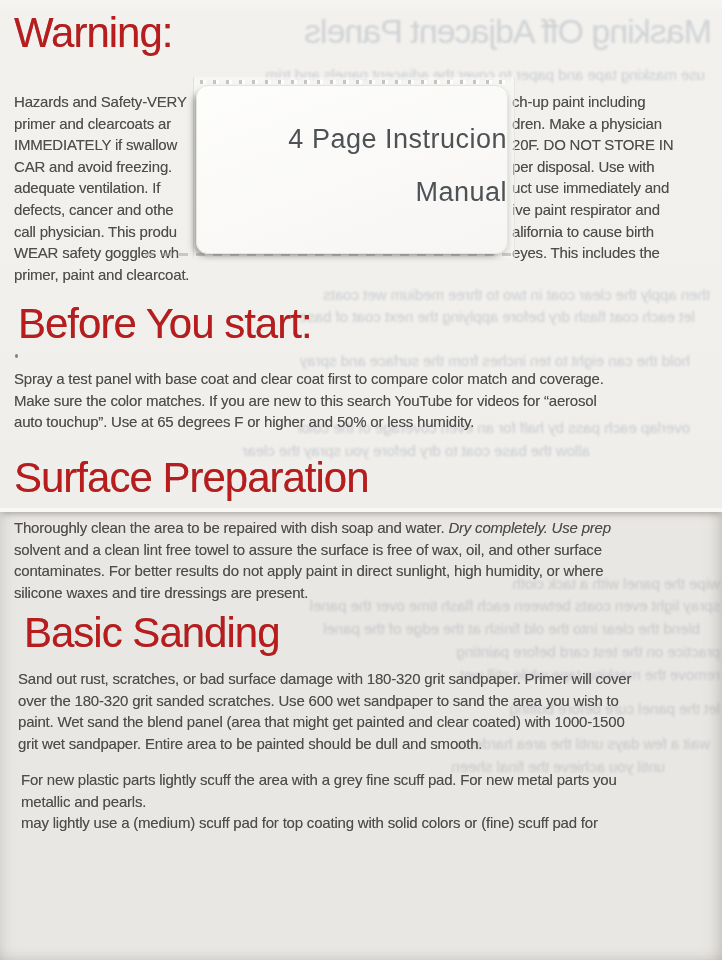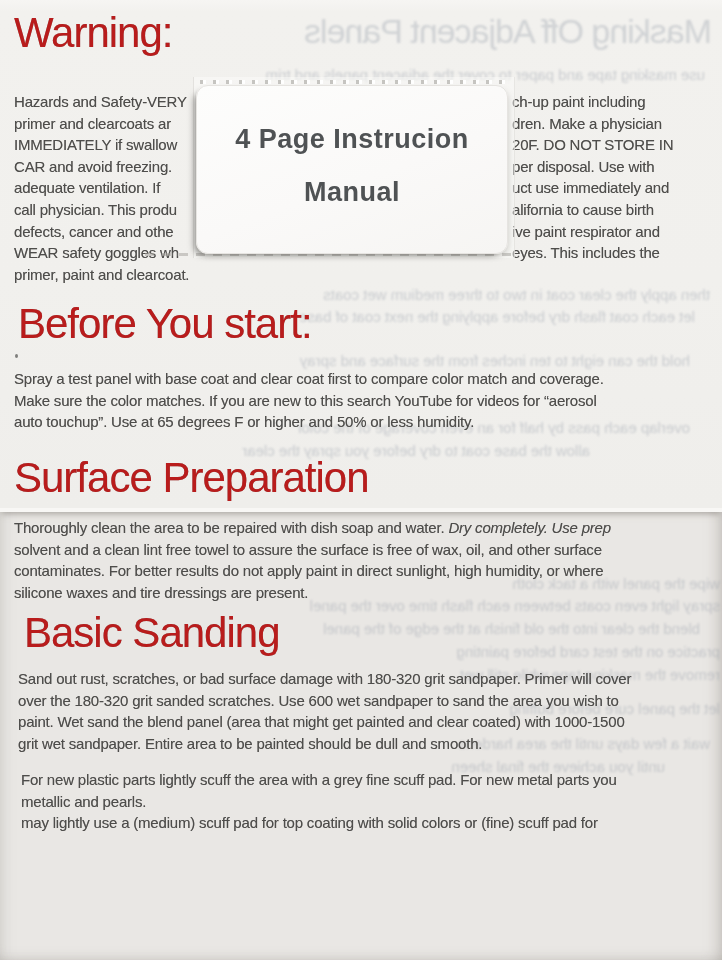--- a/index.html
+++ b/index.html
@@ -64,21 +64,21 @@
     position:absolute;left:145px;top:253px;width:366px;height:3px;z-index:4;
     background:repeating-linear-gradient(90deg,
       rgba(168,166,161,.55) 0 9px, rgba(238,237,234,.1) 9px 17px);
     filter:blur(.4px);
   }
   .sticker{
     position:absolute;left:196px;top:85px;width:310px;height:167px;z-index:5;
     background:linear-gradient(160deg,#fdfdfc 0%,#faf9f8 55%,#f6f5f3 100%);
     border:1px solid #e6e4e1;border-radius:12px;
     box-shadow:-5px 4px 6px -3px rgba(66,64,61,.55), 2px 3px 6px -2px rgba(120,117,112,.35);
-    text-align:center;color:#4f5254;font-weight:bold;
+    text-align:right;color:#4f5254;font-weight:normal;
   }
   .sticker-line1{margin-top:38px;font-size:27px;letter-spacing:.5px;}
   .sticker-line2{margin-top:22px;font-size:27px;letter-spacing:.5px;}
 </style>
 </head>
 <body>
 
 <div class="photo">
 
   <div class="sheet-upper"></div>
@@ -106,22 +106,22 @@
   <div class="content">
 
     <div class="heading" style="left:14px;top:8px">Warning:</div>
 
     <div class="body-para" id="warning-para" style="left:14px;top:91px;right:8px">
         <div class="body-line"><span>Hazards and Safety-VERY</span><span class="warn-right">ch-up paint including</span></div>
         <div class="body-line"><span>primer and clearcoats ar</span><span class="warn-right">dren. Make a physician</span></div>
         <div class="body-line"><span>IMMEDIATELY if swallow</span><span class="warn-right">20F. DO NOT STORE IN</span></div>
         <div class="body-line"><span>CAR and avoid freezing.</span><span class="warn-right">per disposal. Use with</span></div>
         <div class="body-line"><span>adequate ventilation. If</span><span class="warn-right">uct use immediately and</span></div>
+        <div class="body-line"><span>defects, cancer and othe</span><span class="warn-right">ive paint respirator and</span></div>
         <div class="body-line"><span>call physician. This produ</span><span class="warn-right">alifornia to cause birth</span></div>
-        <div class="body-line"><span>defects, cancer and othe</span><span class="warn-right">ive paint respirator and</span></div>
         <div class="body-line"><span>WEAR safety goggles wh</span><span class="warn-right">eyes. This includes the</span></div>
         <div class="body-line"><span>primer, paint and clearcoat.</span></div>
       </div>
 
     <div class="stray-dot"></div>
 
     <div class="heading" style="left:18px;top:299px">Before You start:</div>
 
     <div class="body-para" id="before-para" style="left:14px;top:368px;right:8px">
         <div class="body-line">Spray a test panel with base coat and clear coat first to compare color match and coverage.</div>

